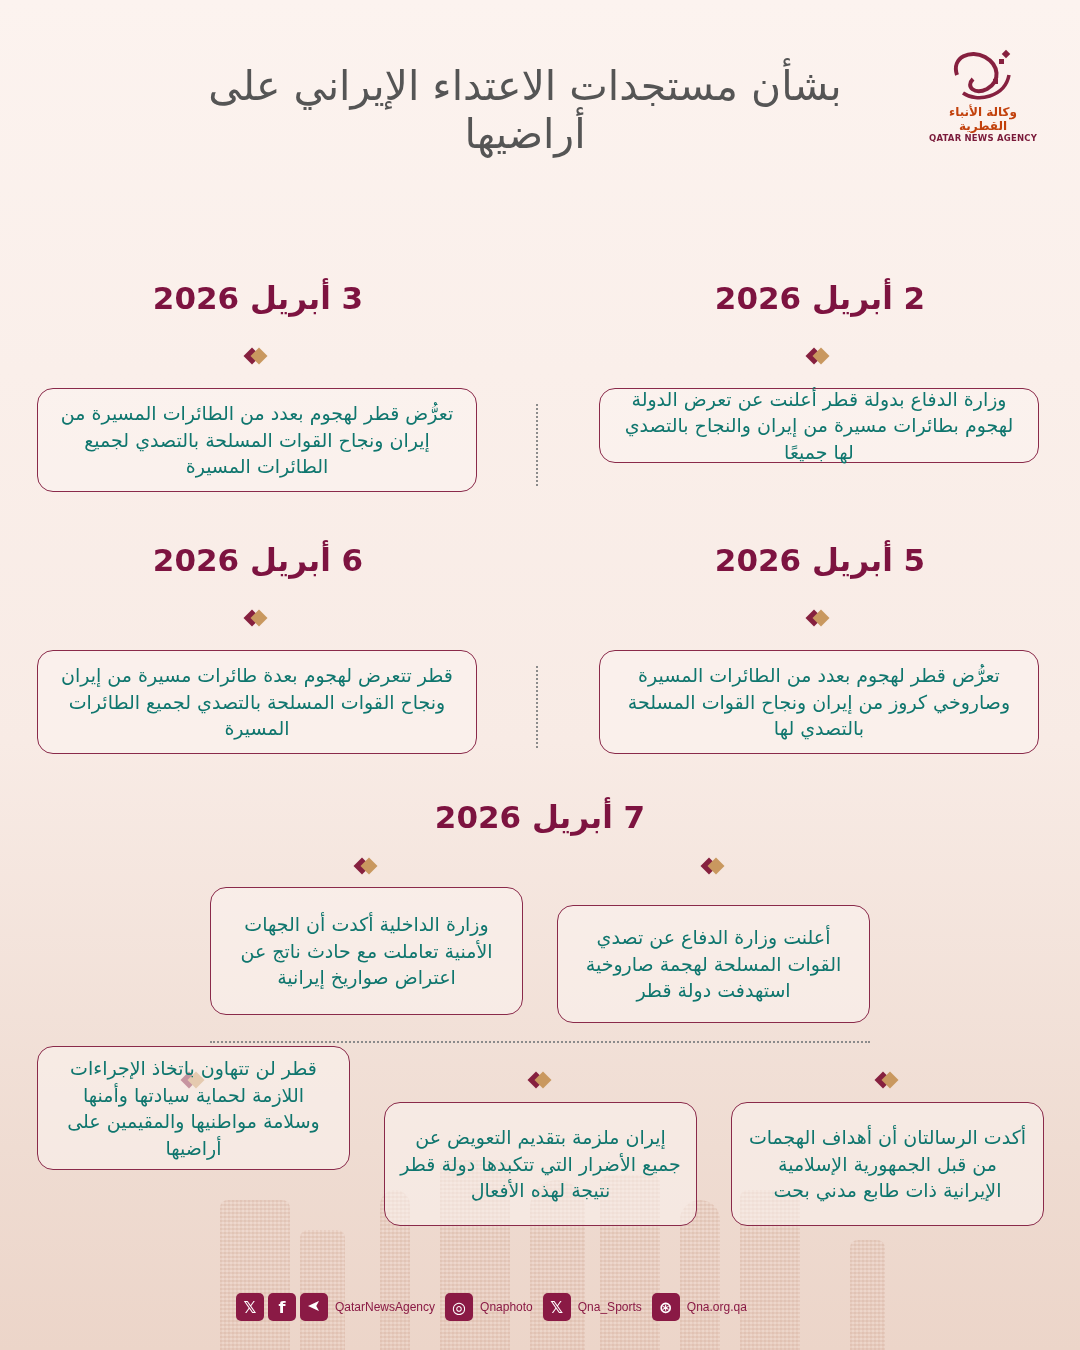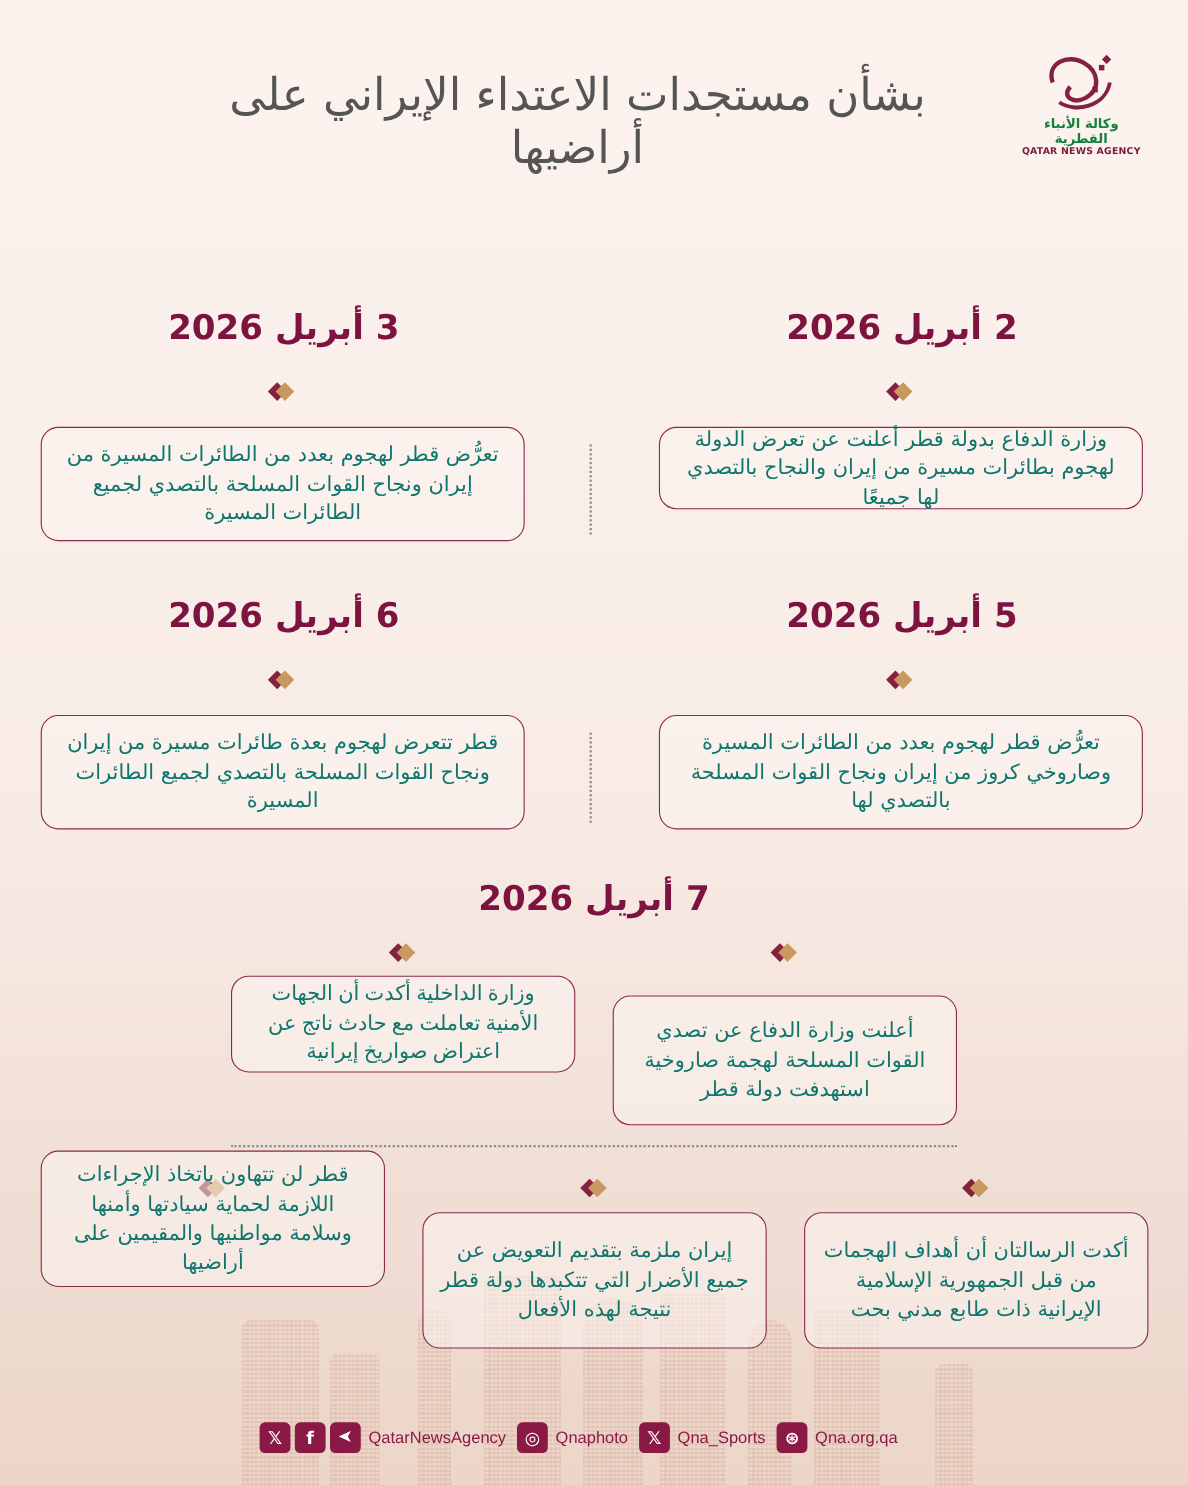--- a/index.html
+++ b/index.html
@@ -13,21 +13,21 @@
   }
   .skyline { position: absolute; left: 0; right: 0; bottom: 0; height: 200px; pointer-events: none; }
   .skyline .tower {
     position: absolute; bottom: 0;
     background: repeating-linear-gradient(0deg, rgba(205,160,140,0.22) 0 2px, rgba(240,215,205,0.12) 2px 4px),
                 repeating-linear-gradient(90deg, rgba(205,160,140,0.18) 0 2px, transparent 2px 4px);
     border-radius: 8px 8px 0 0;
   }
   .logo { position: absolute; left: 928px; top: 45px; width: 110px; text-align: center; }
   .logo svg { display: block; margin: 0 auto; }
-  .logo .ar { font-size: 12px; font-weight: bold; color: #15803d; direction: rtl; margin-top: 2px; }
+  .logo .ar { font-size: 12px; font-weight: bold; color: #c2410c; direction: rtl; margin-top: 2px; }
   .logo .en { font-size: 8.5px; font-weight: bold; color: #7a1a3a; letter-spacing: 0.2px; }
 
   .subtitle { position: absolute; top: 62px; left: 200px; width: 650px; text-align: center;
     font-size: 41px; color: #555; direction: rtl; }
   .title { position: absolute; top: 120px; left: 200px; width: 690px; text-align: center;
     font-size: 40px; font-weight: bold; color: #7d1340; direction: rtl; line-height: 62px; }
 
   .date { position: absolute; font-size: 31px; font-weight: bold; color: #7d1340; direction: rtl; text-align: center; }
   .diamond { position: absolute; width: 28px; height: 18px; }
   .diamond .d1, .diamond .d2 { position: absolute; width: 12px; height: 12px; transform: rotate(45deg); top: 3px; }
@@ -36,21 +36,21 @@
 
   .card { position: absolute; border: 1.5px solid #8a2a4a; border-radius: 16px; background: rgba(252,244,240,0.55);
     display: flex; align-items: center; justify-content: center; text-align: center;
     direction: rtl; font-size: 19px; line-height: 26.5px; color: #0f766e; padding: 0 14px; }
 
   .vdiv { position: absolute; width: 0; border-left: 2px dotted #8b8b8b; }
   .hdiv { position: absolute; height: 0; border-top: 2px dotted #8b8b8b; }
 
   .footer { position: absolute; top: 1292px; left: 236px; height: 30px; display: flex; align-items: center; gap: 4px; direction: ltr; }
   .sicon { width: 28px; height: 28px; background: #8a1a45; border-radius: 5px; display: inline-flex; align-items: center; justify-content: center; color: #fff; font-weight: bold; font-size: 16px; }
-  .handle { font-family: "Liberation Sans", sans-serif; font-size: 15px; color: #8a1a45; margin: 0 6px 0 3px; text-align: right; }
+  .handle { font-family: "Liberation Sans", sans-serif; font-size: 12px; color: #8a1a45; margin: 0 6px 0 3px; text-align: right; }
 </style>
 </head>
 <body>
 
 <div class="skyline">
   <div class="tower" style="left:220px;width:70px;height:150px;"></div>
   <div class="tower" style="left:300px;width:45px;height:120px;"></div>
   <div class="tower" style="left:380px;width:30px;height:160px;border-radius:20px 20px 0 0;"></div>
   <div class="tower" style="left:440px;width:70px;height:190px;"></div>
   <div class="tower" style="left:530px;width:55px;height:170px;border-radius:30px 30px 0 0;"></div>
@@ -111,21 +111,21 @@
 <div class="date" style="left:380px;top:799px;width:320px;">7 أبريل 2026</div>
 <div class="diamond" style="left:700px;top:857px;">
     <span class="d1"></span>
     <span class="d2"></span>
   </div>
 <div class="card" style="left:557px;top:905px;width:313px;height:118px;">أعلنت وزارة الدفاع عن تصدي القوات المسلحة لهجمة صاروخية استهدفت دولة قطر</div>
 <div class="diamond" style="left:353px;top:857px;">
     <span class="d1"></span>
     <span class="d2"></span>
   </div>
-<div class="card" style="left:210px;top:887px;width:313px;height:88px;font-family:Liberation Serif, serif;">وزارة الداخلية أكدت أن الجهات الأمنية تعاملت مع حادث ناتج عن اعتراض صواريخ إيرانية</div>
+<div class="card" style="left:210px;top:887px;width:313px;height:128px;">وزارة الداخلية أكدت أن الجهات الأمنية تعاملت مع حادث ناتج عن اعتراض صواريخ إيرانية</div>
 
 <div class="hdiv" style="left:210px;top:1041px;width:660px;"></div>
 
 <div class="diamond" style="left:874px;top:1071px;">
     <span class="d1"></span>
     <span class="d2"></span>
   </div>
 <div class="card" style="left:731px;top:1102px;width:313px;height:124px;">أكدت الرسالتان أن أهداف الهجمات من قبل الجمهورية الإسلامية الإيرانية ذات طابع مدني بحت</div>
 
 <div class="diamond" style="left:527px;top:1071px;">

